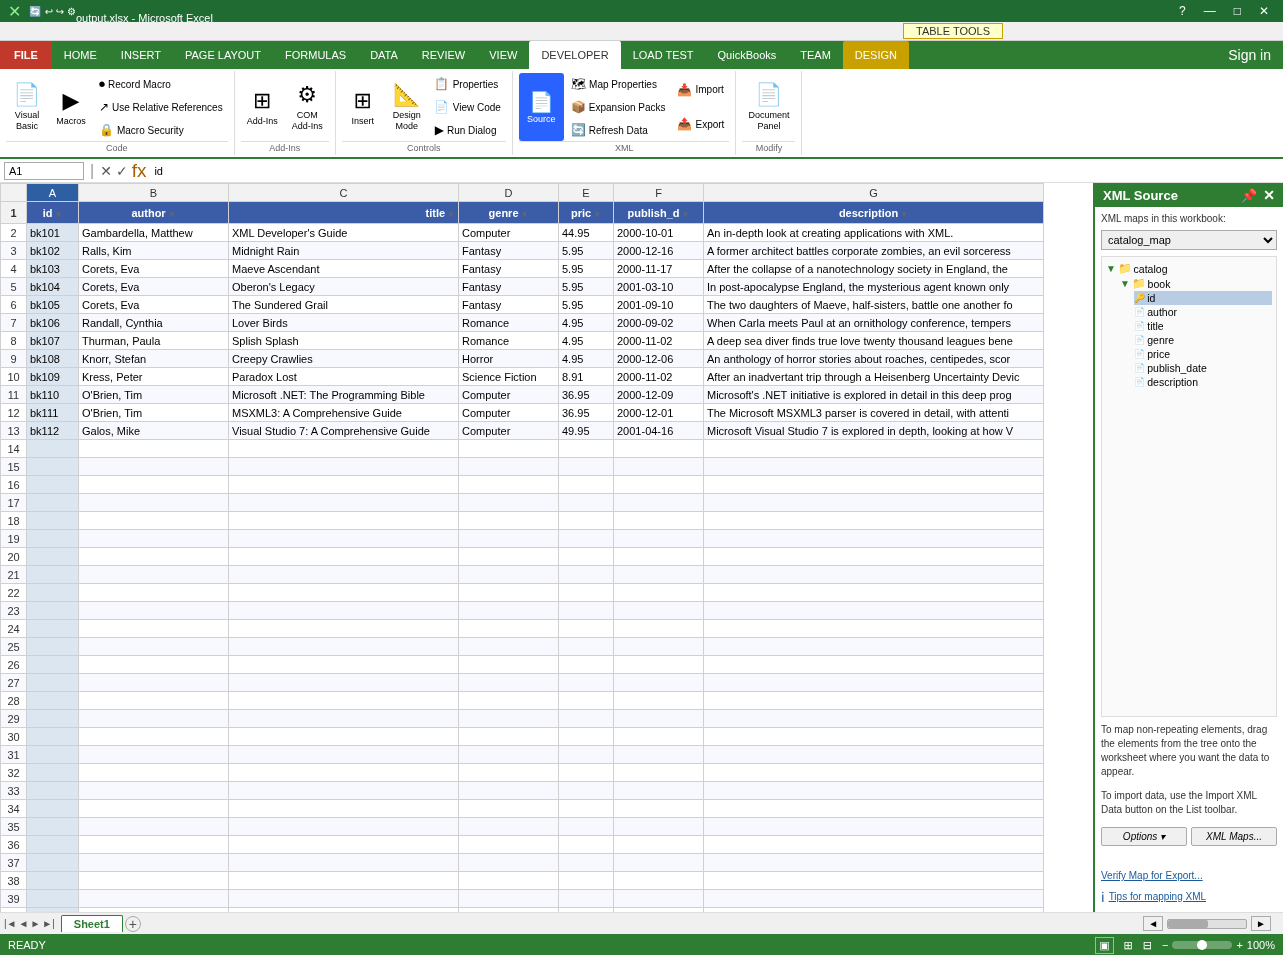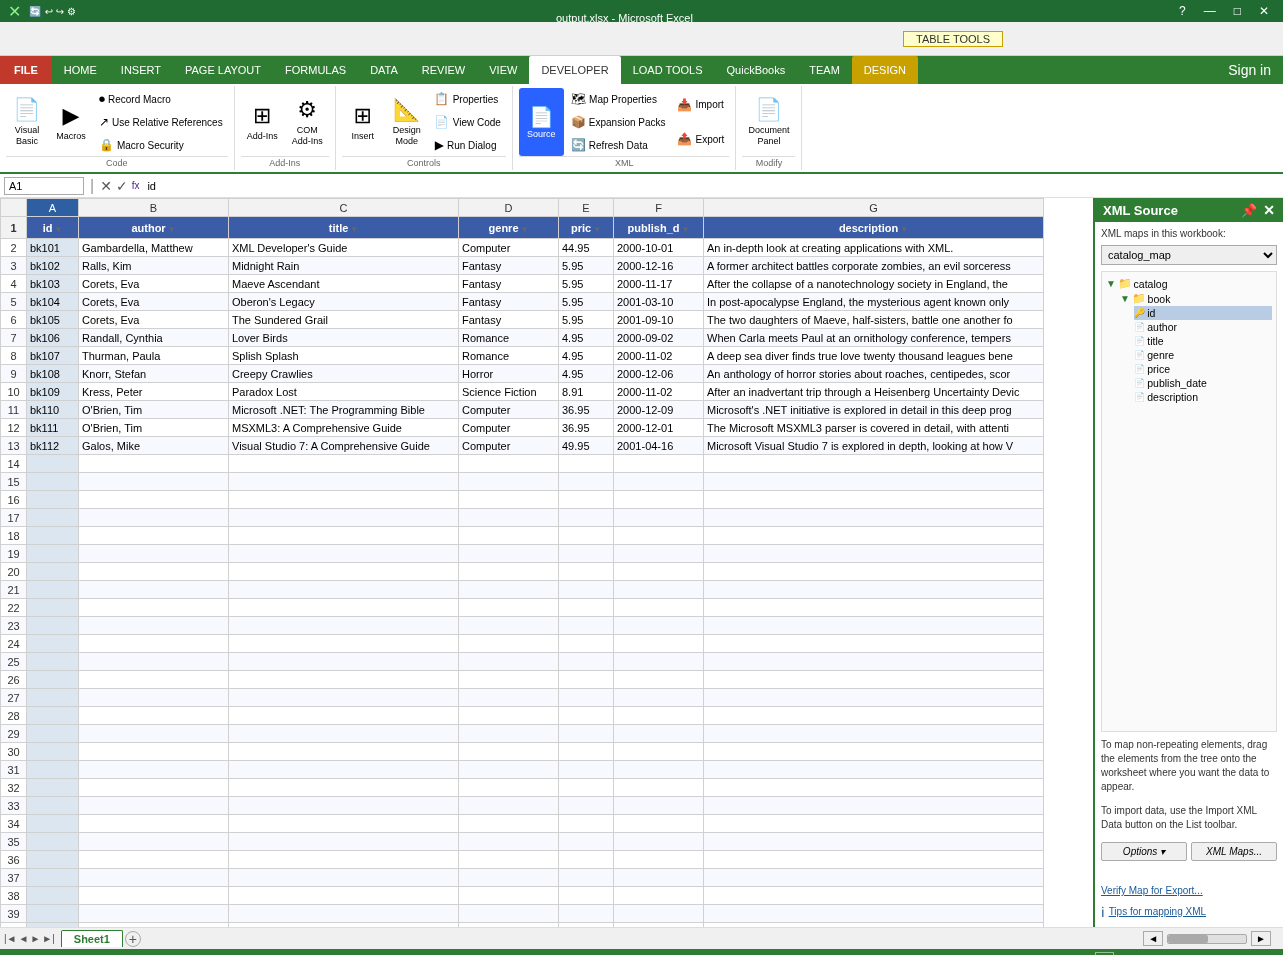--- a/index.html
+++ b/index.html
@@ -8,28 +8,28 @@
     
     #title-bar {
       background: #1f6b31;
       color: white;
       height: 22px;
       display: flex;
       align-items: center;
       justify-content: space-between;
       padding: 0 8px;
     }
-    #title-bar .title { flex: 1; text-align: center; font-size: 11px; margin-top: 13px; }
+    #title-bar .title { flex: 1; text-align: left; font-size: 11px; margin-top: 13px; }
     #title-bar .controls { display: flex; gap: 6px; }
     #title-bar .win-btn { background: none; border: none; color: white; cursor: pointer; font-size: 12px; padding: 0 6px; }
 
     
     #table-tools-bar {
       background: #f0f0f0;
-      height: 34px;
+      height: 19px;
       display: flex;
       align-items: center;
       justify-content: flex-end;
       padding-right: 80px;
       border-bottom: 1px solid #d0d0d0;
     }
     #table-tools-bar span {
       background: #ffffcc;
       border: 1px solid #c8a000;
       padding: 1px 12px;
@@ -468,21 +468,21 @@
 <div id="ribbon-tabs">
   <button class="ribbon-tab file-tab">FILE</button>
   <button class="ribbon-tab">HOME</button>
   <button class="ribbon-tab">INSERT</button>
   <button class="ribbon-tab">PAGE LAYOUT</button>
   <button class="ribbon-tab">FORMULAS</button>
   <button class="ribbon-tab">DATA</button>
   <button class="ribbon-tab">REVIEW</button>
   <button class="ribbon-tab">VIEW</button>
   <button class="ribbon-tab active">DEVELOPER</button>
-  <button class="ribbon-tab">LOAD TOOLS</button>
+  <button class="ribbon-tab">LOAD TEST</button>
   <button class="ribbon-tab">QuickBooks</button>
   <button class="ribbon-tab">TEAM</button>
   <button class="ribbon-tab design-tab">DESIGN</button>
   <div style="flex:1"></div>
   <button class="ribbon-tab" style="font-size:14px;background:none;color:white;">Sign in</button>
 </div>
 
 <div id="ribbon-body">
 
   <div class="ribbon-group">
@@ -598,21 +598,21 @@
     </div>
     <div class="ribbon-group-label">Modify</div>
   </div>
 </div>
 
 <div id="formula-bar">
   <input id="cell-ref" type="text" value="A1" style="">
   <span style="color:#999;font-size:16px;margin:0 2px;">|</span>
   <span style="color:#555;cursor:pointer;font-size:14px;">✕</span>
   <span style="color:#555;cursor:pointer;font-size:14px;">✓</span>
-  <span style="color:#4c1d95;cursor:pointer;font-size:10px;">fx</span>
+  <span style="color:#a16207;cursor:pointer;font-size:19px;">fx</span>
   <input id="formula-input" type="text" value="id" style="">
 </div>
 
 <div id="main-area" style="height:calc(100vh - 22px - 18px - 28px - 90px - 24px - 22px - 22px);">
 
   <div id="spreadsheet">
     <div id="grid-container" style="overflow:auto;flex:1;">
       <table class="grid">
         <colgroup>
           <col style="width:26px;">
@@ -636,21 +636,21 @@
             <th>G</th>
           </tr>
           <tr class="header-row">
             <th class="row-header" style="background:#f2f2f2;color:#333;">1</th>
             <th class="col-header" style="background:#3b5da7;color:white;">
               <span>id</span><span class="filter-arrow">▼</span>
             </th>
             <th class="col-header" style="background:#3b5da7;color:white;">
               <span>author</span><span class="filter-arrow">▼</span>
             </th>
-            <th class="col-header" style="background:#3b5da7;color:white;">
+            <th class="col-header" style="background:#3b5da7;color:white;text-align:right;">
               <span>title</span><span class="filter-arrow">▼</span>
             </th>
             <th class="col-header" style="background:#3b5da7;color:white;">
               <span>genre</span><span class="filter-arrow">▼</span>
             </th>
             <th class="col-header" style="background:#3b5da7;color:white;">
               <span>pric</span><span class="filter-arrow">▼</span>
             </th>
             <th class="col-header" style="background:#3b5da7;color:white;">
               <span>publish_d</span><span class="filter-arrow">▼</span>

